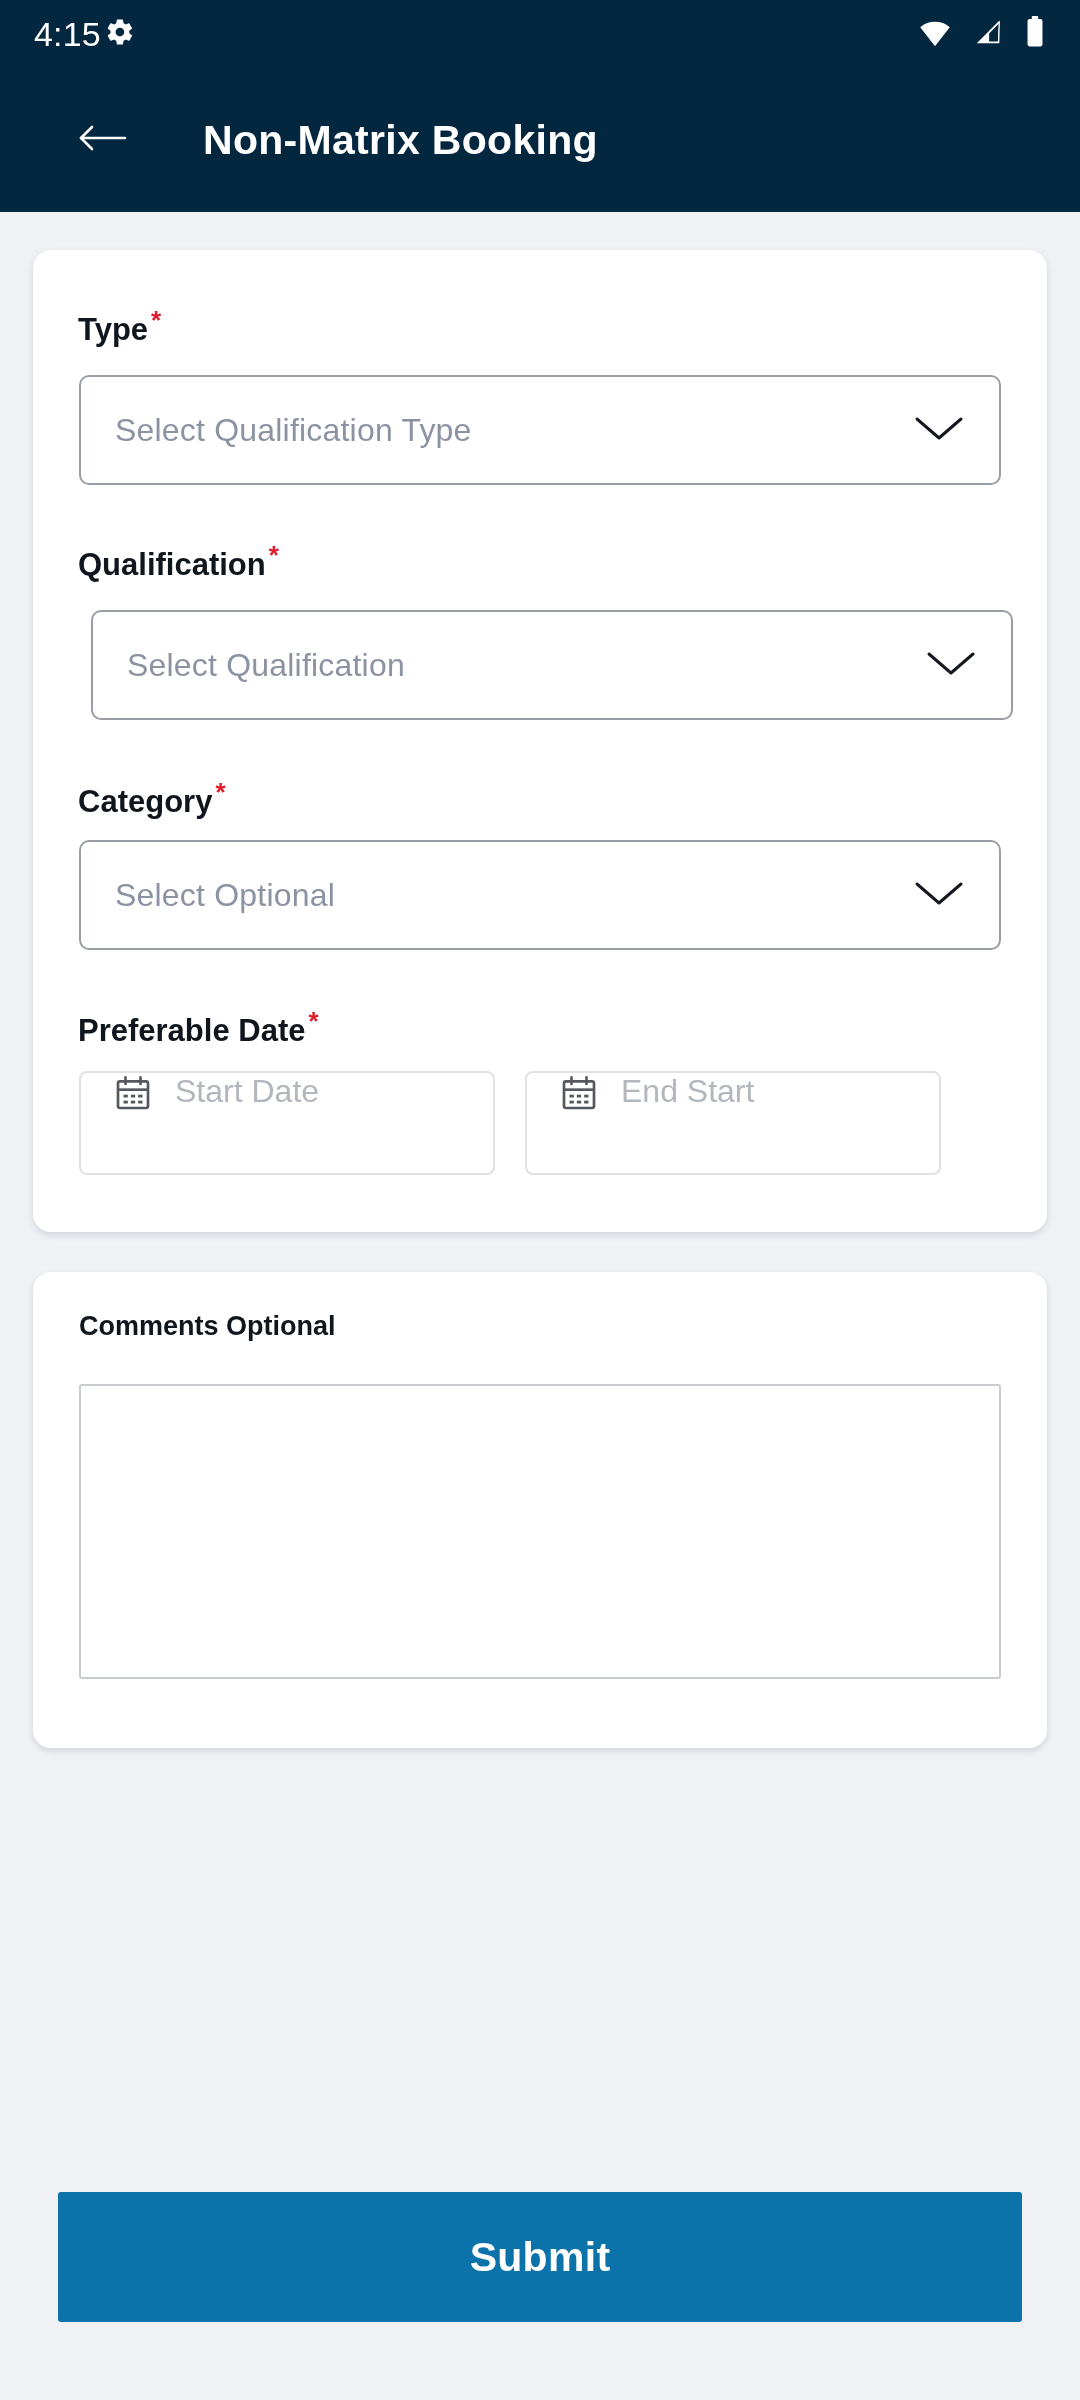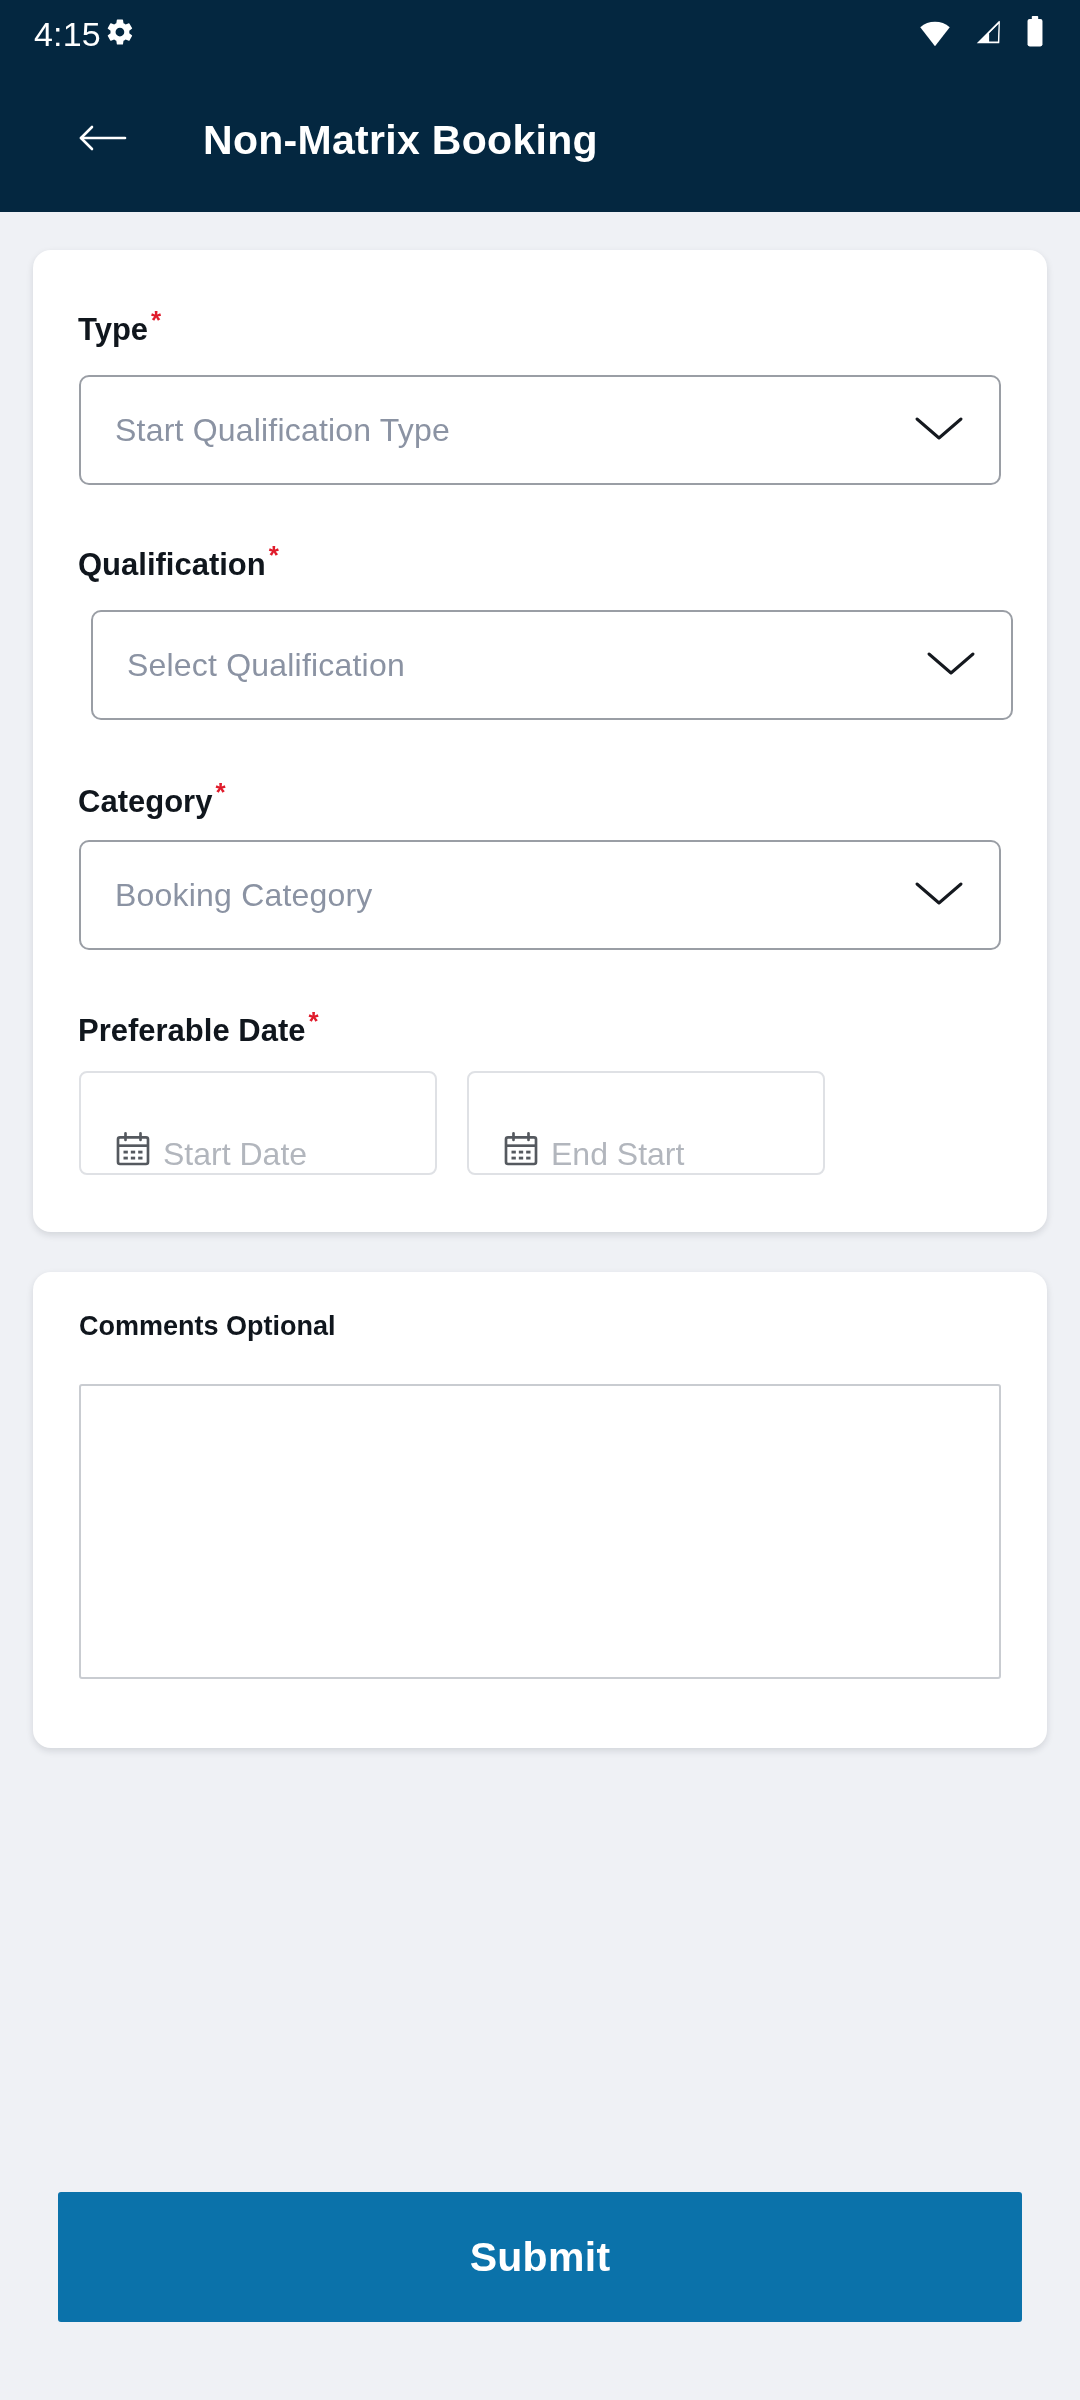--- a/index.html
+++ b/index.html
@@ -61,24 +61,24 @@
     position:absolute; left:46px; width:922px; height:110px;
     border:2px solid #9a9ea5; border-radius:10px;
     background:#ffffff;
     display:flex; align-items:center; justify-content:space-between;
     padding:0 34px 0 34px; cursor:pointer;
   }
   .ph{ font-size:32px; color:#8b93a3; font-weight:400; letter-spacing:.2px; }
 
   .date-row{ position:absolute; left:46px; width:922px; height:104px; display:flex; gap:30px; }
   .date-box{
-    width:358px; height:104px;
+    width:416px; height:104px;
     border:2px solid #dfe1e5; border-radius:8px;
     background:#ffffff;
-    display:flex; align-items:flex-end; gap:10px;
+    display:flex; align-items:flex-start; gap:22px;
     padding-left:32px; cursor:pointer;
   }
   .date-ph{ font-size:32px; color:#b2b6bd; font-weight:400; }
 
   .comments-label{
     position:absolute; left:46px; top:41px;
     font-size:27px; font-weight:bold; color:#10161d; line-height:1;
   }
   .comments-area{
     position:absolute; left:46px; top:112px;
@@ -148,21 +148,21 @@
     </div>
     <div class="appbar-title">Non-Matrix Booking</div>
   </div>
 
   <div class="card" id="card-form">
 
     <div class="field" style="top:57px;">
       <span class="flabel"><span>Type</span><span class="req">*</span></span>
     </div>
     <div class="select-box" style="top:125px;">
-      <span class="ph">Start Qualification Type</span>
+      <span class="ph">Select Qualification Type</span>
       <span>
         <svg width="52" height="32" viewBox="0 0 52 32" fill="none" stroke="#15191f" stroke-width="3" stroke-linecap="round" stroke-linejoin="round">
             <path d="M4 7 26 26 48 7"></path>
           </svg>
       </span>
     </div>
 
     <div class="field" style="top:292px;">
       <span class="flabel"><span>Qualification</span><span class="req">*</span></span>
     </div>
@@ -172,21 +172,21 @@
         <svg width="52" height="32" viewBox="0 0 52 32" fill="none" stroke="#15191f" stroke-width="3" stroke-linecap="round" stroke-linejoin="round">
             <path d="M4 7 26 26 48 7"></path>
           </svg>
       </span>
     </div>
 
     <div class="field" style="top:529px;">
       <span class="flabel"><span>Category</span><span class="req">*</span></span>
     </div>
     <div class="select-box" style="top:590px;">
-      <span class="ph">Booking Category</span>
+      <span class="ph">Select Optional</span>
       <span>
         <svg width="52" height="32" viewBox="0 0 52 32" fill="none" stroke="#15191f" stroke-width="3" stroke-linecap="round" stroke-linejoin="round">
             <path d="M4 7 26 26 48 7"></path>
           </svg>
       </span>
     </div>
 
     <div class="field" style="top:758px;">
       <span class="flabel"><span>Preferable Date</span><span class="req">*</span></span>
     </div>

